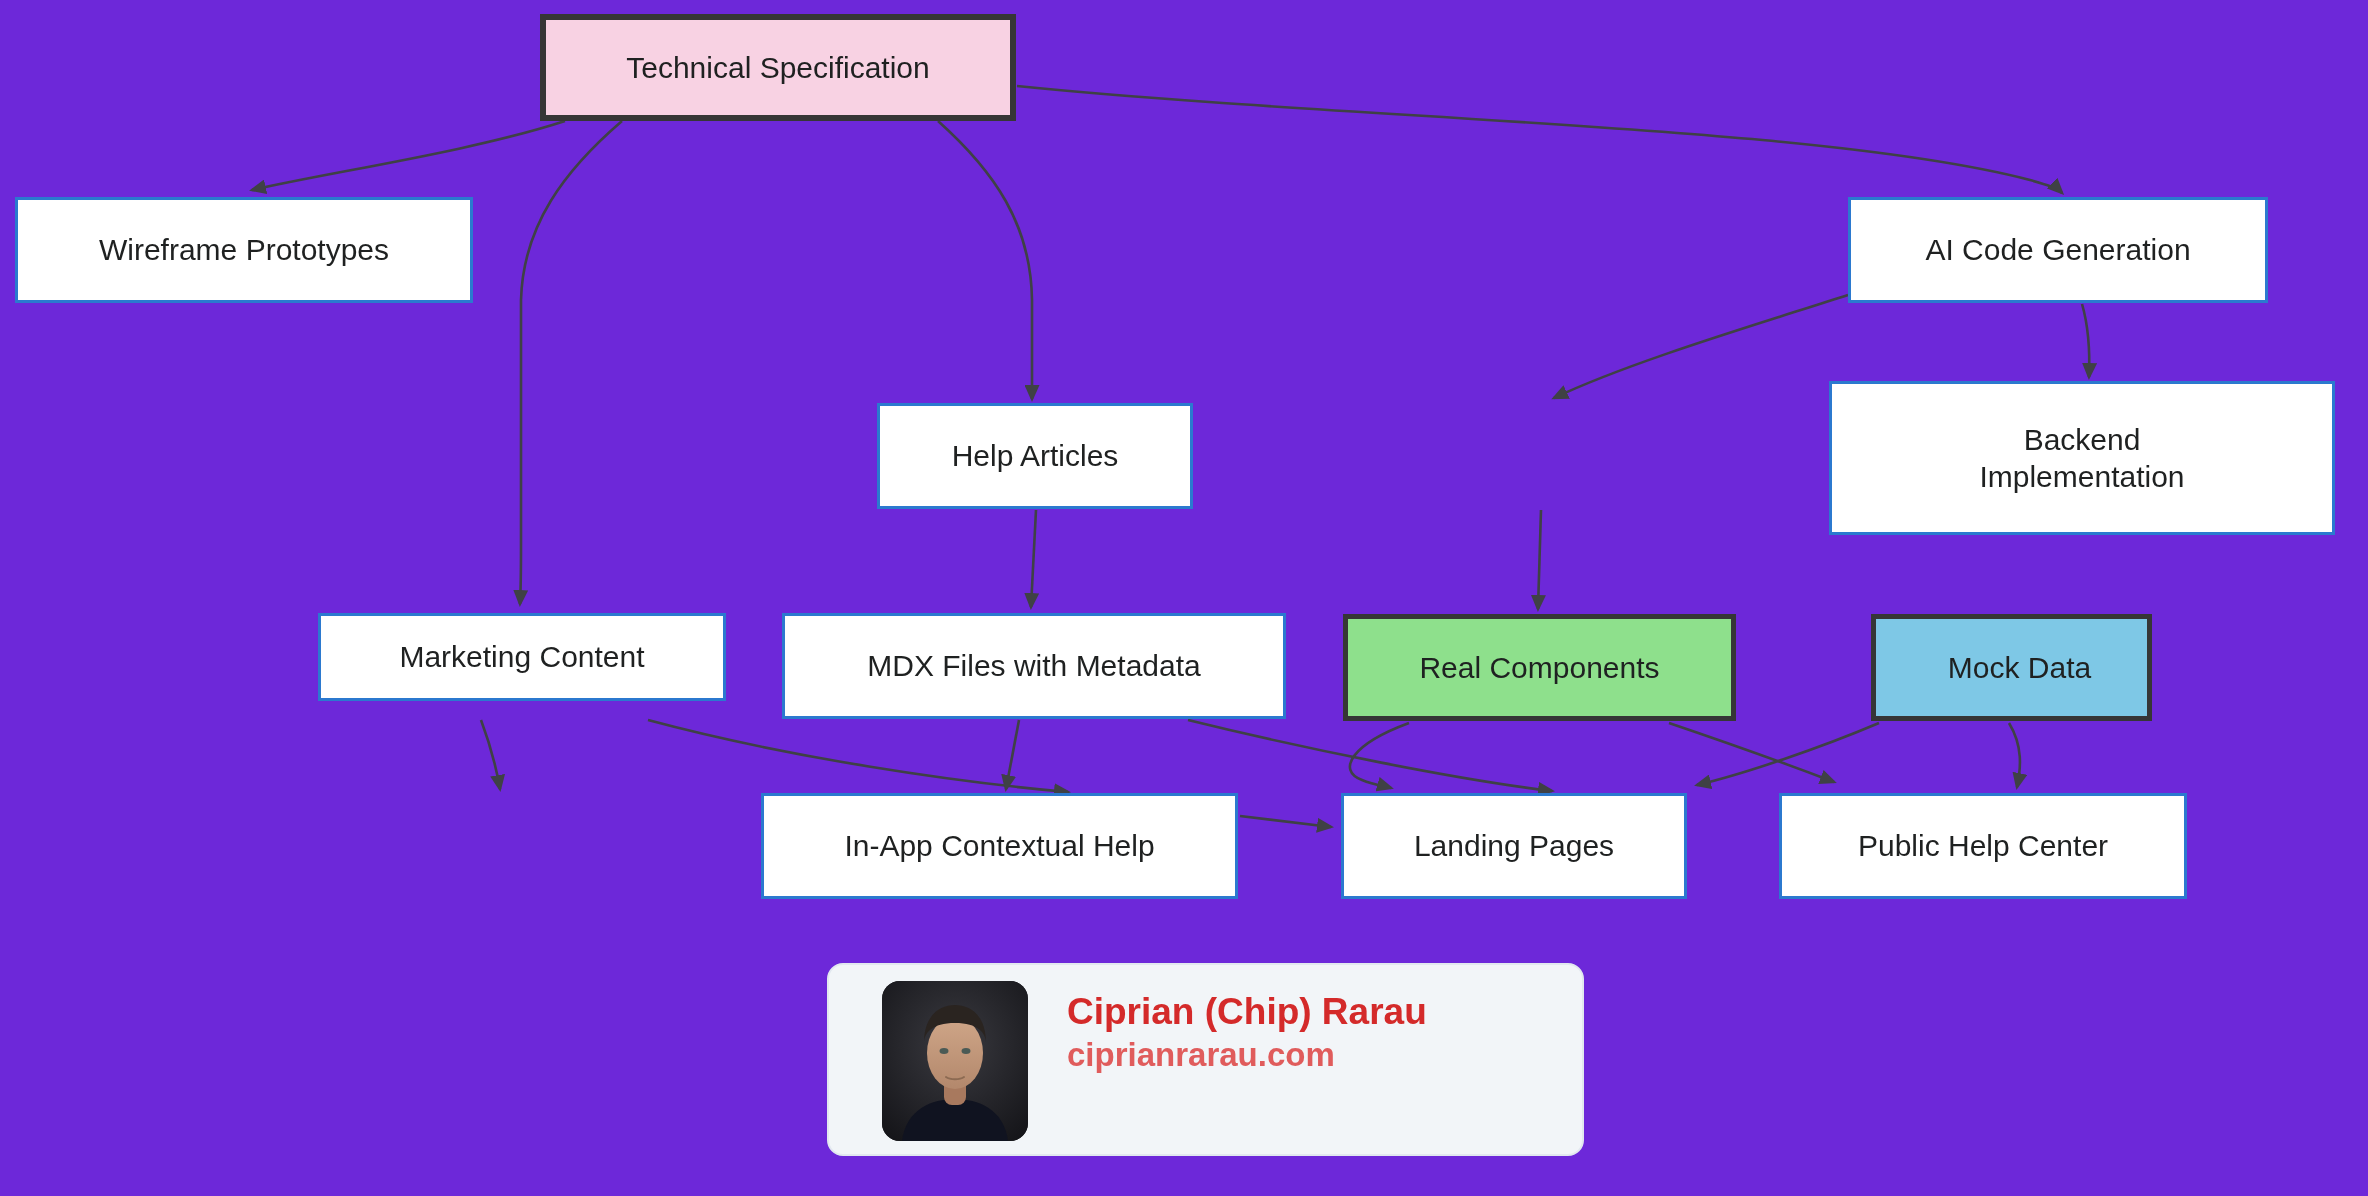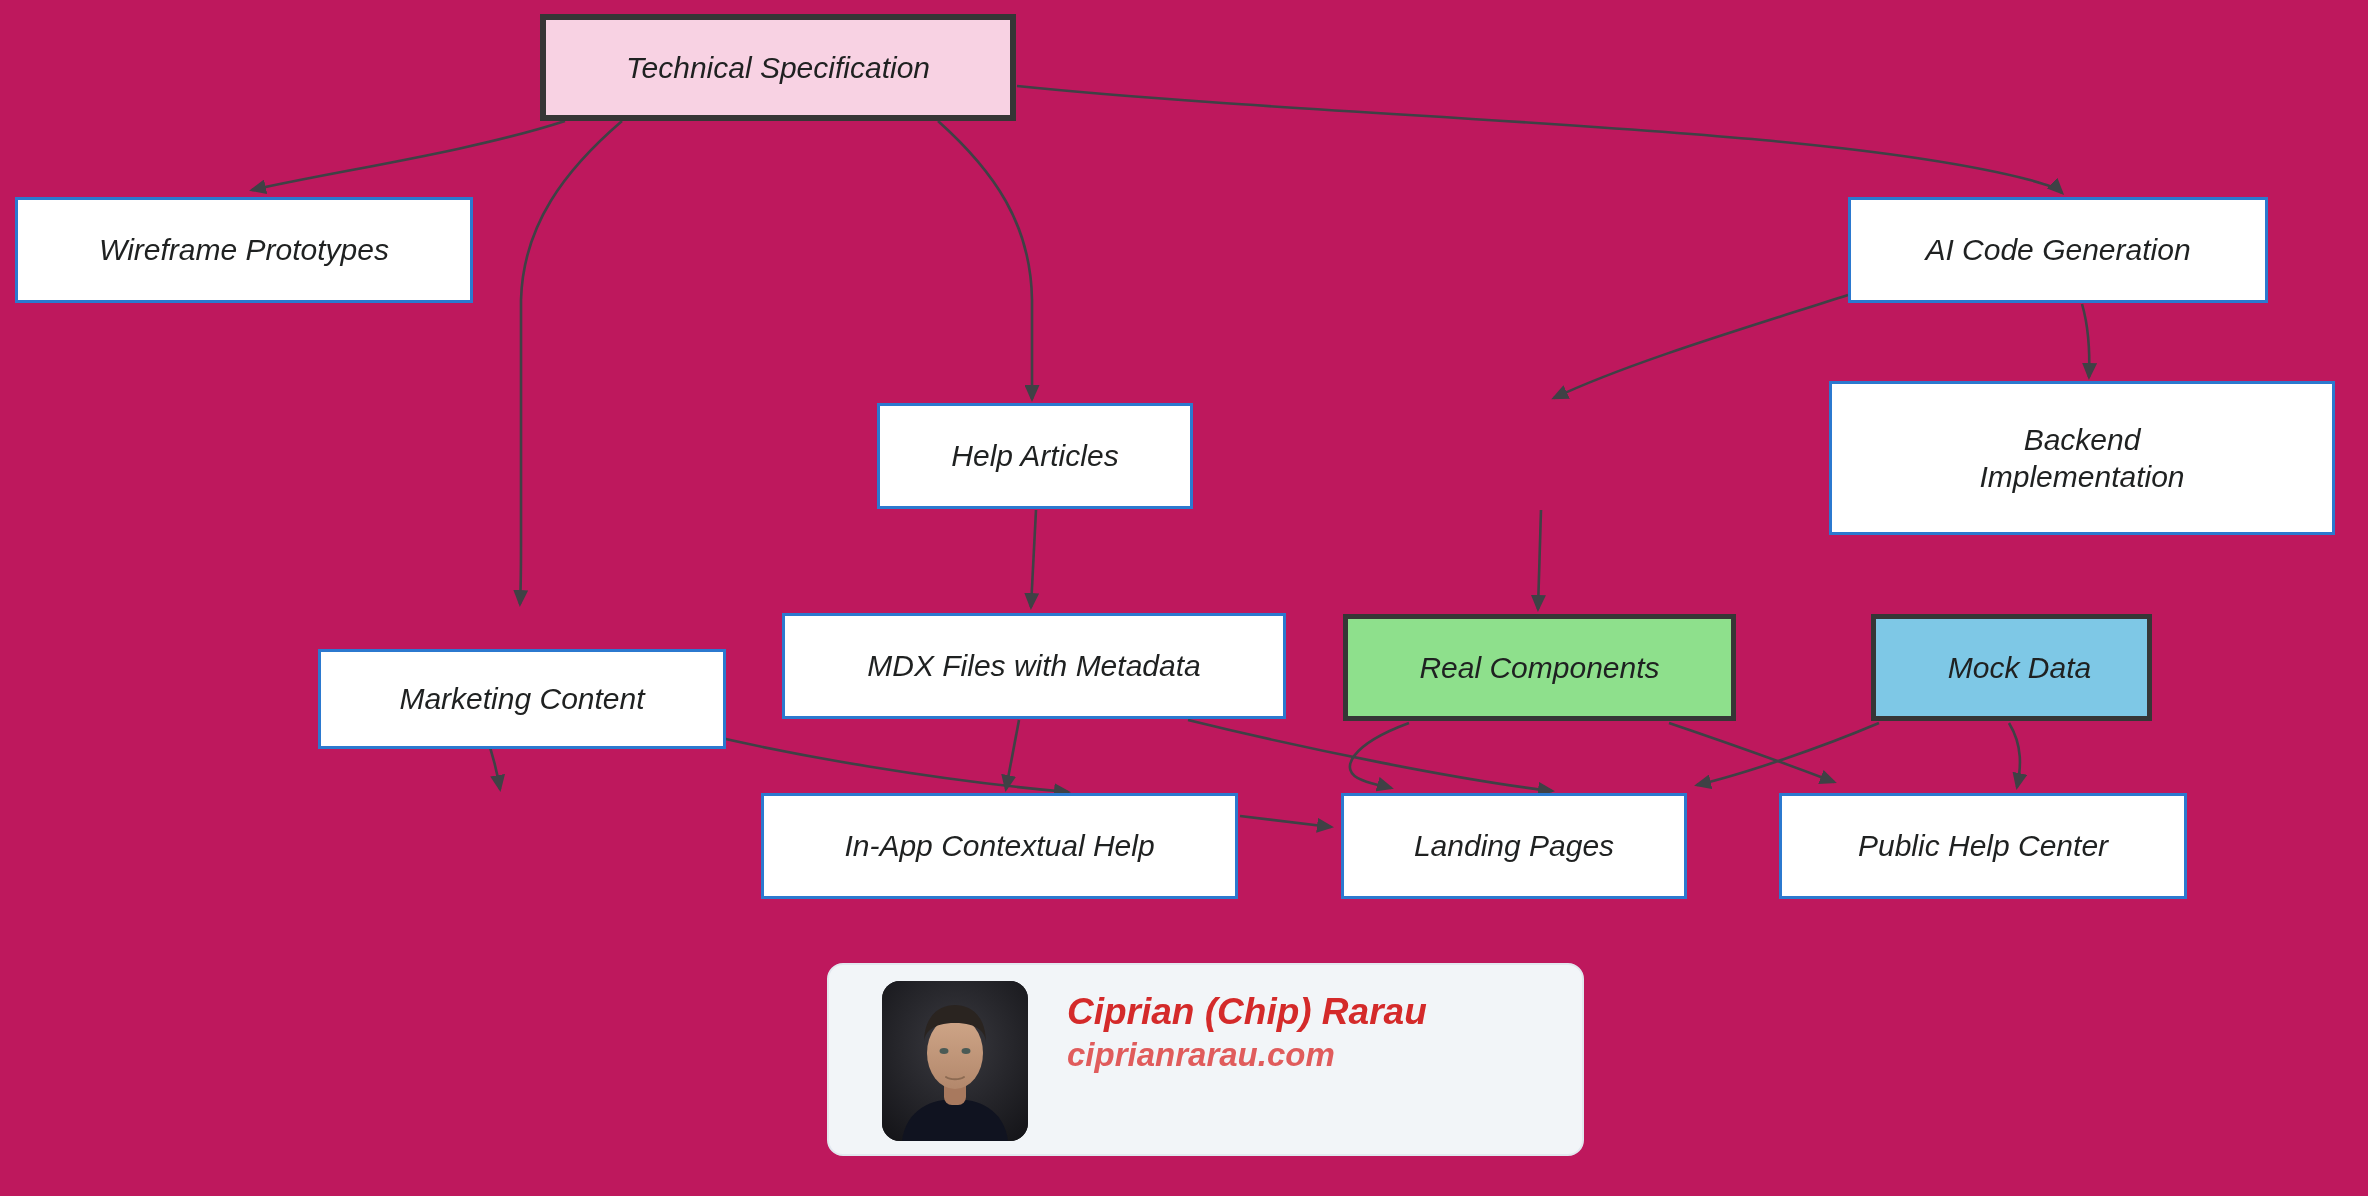--- a/index.html
+++ b/index.html
@@ -1,18 +1,18 @@
 <!DOCTYPE html>
 <html><head>
 <meta charset="utf-8">
 <style>
   html,body{margin:0;padding:0;background:#ffffff;}
   #stage{
-    position:relative;width:2368px;height:1196px;background:#be185d;
-    font-family:"Liberation Sans", sans-serif;overflow:hidden;font-style:italic;
+    position:relative;width:2368px;height:1196px;background:#6d28d9;
+    font-family:"Liberation Sans", sans-serif;overflow:hidden;
   }
   #edge-layer{position:absolute;left:0;top:0;width:2368px;height:1196px;}
   #edge-layer path.edge{fill:none;stroke:#3f4145;stroke-width:2.6px;}
   .node{
     position:absolute;display:flex;align-items:center;justify-content:center;
     background:#ffffff;border:3px solid #2b79cf;box-sizing:border-box;
     color:#1f2121;font-size:30px;text-align:center;line-height:1.25;
   }
   .node .label{pointer-events:none;}
   .node-pink{background:#f8d2e3;border:6px solid #363636;}
@@ -79,21 +79,21 @@
 
   <div class="node" style="left:877px;top:403px;width:316px;height:106px;">
     <span class="label">Help Articles</span>
   </div>
 
 
   <div class="node node-backend" style="left:1829px;top:381px;width:506px;height:154px;">
     <span class="label">Backend Implementation</span>
   </div>
 
-  <div class="node" style="left:318px;top:613px;width:408px;height:100px;margin-top:36px;">
+  <div class="node" style="left:318px;top:613px;width:408px;height:88px;">
     <span class="label">Marketing Content</span>
   </div>
 
   <div class="node" style="left:782px;top:613px;width:504px;height:106px;">
     <span class="label">MDX Files with Metadata</span>
   </div>
 
   <div class="node node-green" style="left:1343px;top:614px;width:393px;height:107px;">
     <span class="label">Real Components</span>
   </div>

